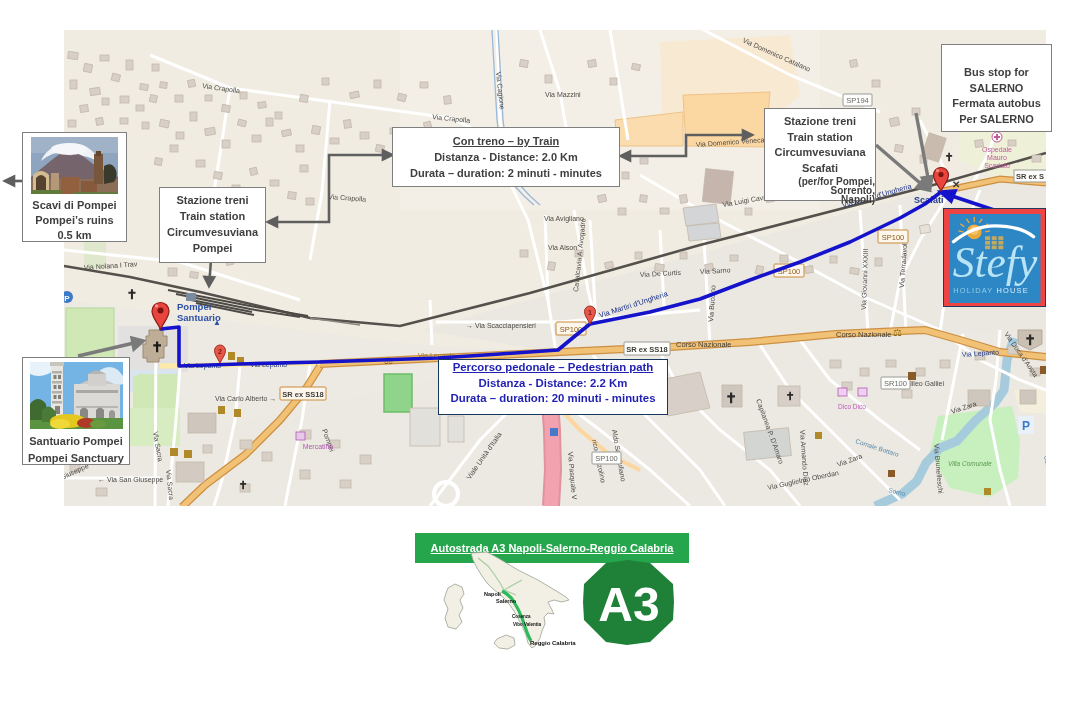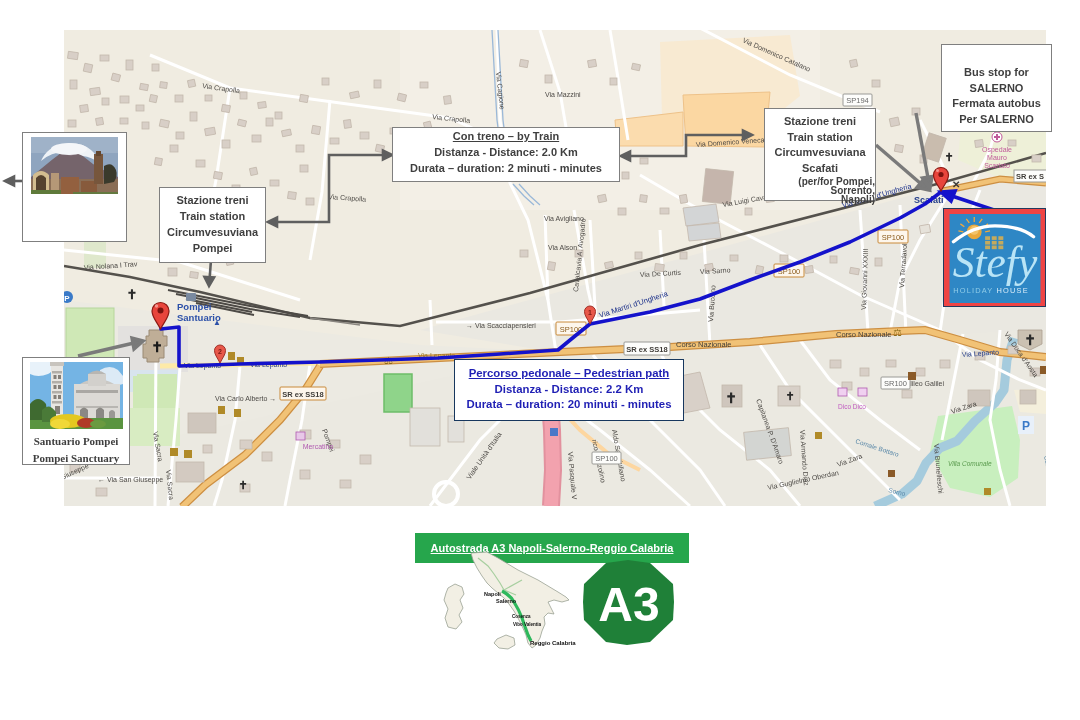--- a/index.html
+++ b/index.html
@@ -544,31 +544,32 @@
     <path d="M 5 41 Q 10 35 15 41 L 15 57 L 5 57 Z" fill="#55422f"></path>
     <rect x="20" y="36" width="8" height="21" fill="#b59877"></rect>
     <rect x="30" y="40" width="18" height="17" fill="#93603f"></rect>
     <rect x="50" y="44" width="16" height="13" fill="#875a3c"></rect>
     <rect x="63" y="17" width="9" height="30" fill="#77563c"></rect>
     <rect x="65" y="14" width="5" height="5" fill="#63462e"></rect>
     <path d="M 73 29 Q 81 24 85 33 Q 87 39 83 45 L 73 47 Z" fill="#3a3a2c"></path>
     <rect x="0" y="53" width="30" height="4" fill="#5f7a3a"></rect>
     <rect x="42" y="55" width="45" height="2" fill="#647a40"></rect>
   </svg>
+  <div style="margin-top:2px;line-height:15px;font-size:11px;">Scavi di Pompei<br>Pompei’s ruins<br>0.5 km</div>
 </div>
 
 <div class="box" style="left:159px;top:187px;width:105px;height:70px;line-height:16px;padding-top:4px;">Stazione treni<br>Train station<br>Circumvesuviana<br>Pompei</div>
 
-<div class="box" style="left:392px;top:127px;width:226px;height:53px;line-height:16px;"><span style="text-decoration:underline">Con treno – by Train</span><br>Distanza - Distance: 2.0 Km<br>Durata – duration: 2 minuti - minutes</div>
+<div class="box" style="left:392px;top:127px;width:226px;height:53px;line-height:16px;padding-top:5px;"><span style="text-decoration:underline">Con treno – by Train</span><br>Distanza - Distance: 2.0 Km<br>Durata – duration: 2 minuti - minutes</div>
 
 <div class="box" style="left:764px;top:108px;width:110px;height:86px;line-height:15.5px;padding-top:5px;">Stazione treni<br>Train station<br>Circumvesuviana<br>Scafati<span style="font-size:10px;line-height:9px;display:block;margin-top:1px;text-align:right;">(per/for Pompei, Sorrento,<br>Napoli)</span></div>
 
 <div class="box" style="left:908px;top:44px;width:109px;height:66px;line-height:15.5px;padding-top:20px;margin-left:33px;">Bus stop for<br>SALERNO<br>Fermata autobus<br>Per SALERNO</div>
 
-<div class="box" style="left:22px;top:357px;width:106px;height:106px;font-family:Liberation Serif, serif;">
+<div class="box" style="left:22px;top:357px;width:106px;height:106px;">
   <svg width="93" height="67" viewBox="0 0 93 67" style="margin-top:4px">
     <rect width="93" height="67" fill="#74b4e4"></rect>
     <path d="M 0 0 h 20 q 6 8 -2 12 q -10 4 -18 0 Z" fill="#e8f2fa"></path>
     <path d="M 70 8 q 10 -6 18 0 l 5 6 v 8 q -12 4 -23 -2 Z" fill="#dceaf6"></path>
 
     <rect x="21" y="1" width="12" height="61" fill="#e8e6e2"></rect>
     <rect x="20" y="0" width="14" height="4" fill="#c8c4be"></rect>
     <rect x="22" y="9" width="10" height="2.5" fill="#b2aea8"></rect>
     <rect x="22" y="19" width="10" height="2.5" fill="#b2aea8"></rect>
     <rect x="22" y="29" width="10" height="2.5" fill="#b2aea8"></rect>
@@ -595,21 +596,21 @@
     <path d="M 0 42 q 8 -10 16 0 l 2 16 h -18 z" fill="#3f6a30"></path>
     <path d="M 12 48 q 7 -8 14 2 l 0 10 h -14 z" fill="#4a7a38"></path>
     <ellipse cx="38" cy="59" rx="18" ry="7" fill="#e4c820"></ellipse>
     <ellipse cx="30" cy="62" rx="10" ry="5" fill="#f0d838"></ellipse>
     <ellipse cx="56" cy="61" rx="9" ry="5" fill="#b03a28"></ellipse>
     <ellipse cx="68" cy="62" rx="8" ry="4" fill="#6a9a40"></ellipse>
   </svg>
   <div style="margin-top:2px;line-height:17px;font-size:11px;">Santuario Pompei<br>Pompei Sanctuary</div>
 </div>
 
-<div class="nb" style="left:454px;top:359px;width:228px;height:54px;line-height:15.5px;padding-top:6px;font-size:11.4px;"><span style="text-decoration:underline">Percorso pedonale – Pedestrian path</span><br>Distanza - Distance: 2.2 Km<br>Durata – duration: 20 minuti - minutes</div>
+<div class="nb" style="left:438px;top:359px;width:228px;height:54px;line-height:15.5px;font-size:11.4px;"><span style="text-decoration:underline">Percorso pedonale – Pedestrian path</span><br>Distanza - Distance: 2.2 Km<br>Durata – duration: 20 minuti - minutes</div>
 
 <div style="position:absolute;left:943px;top:208px;width:101px;height:97px;background:#ef4444;border:1.2px solid #223a5e;">
   <svg width="92" height="89" viewBox="0 0 92 90" style="position:absolute;left:5px;top:5px;">
     <rect width="92" height="90" fill="#2e87c5"></rect>
 
     <g stroke="#f0a93c" stroke-width="1.3">
       <line x1="25" y1="3" x2="25" y2="8"></line>
       <line x1="17" y1="5" x2="20" y2="9"></line>
       <line x1="33" y1="5" x2="30" y2="9"></line>
       <line x1="11" y1="10" x2="15" y2="13"></line>

